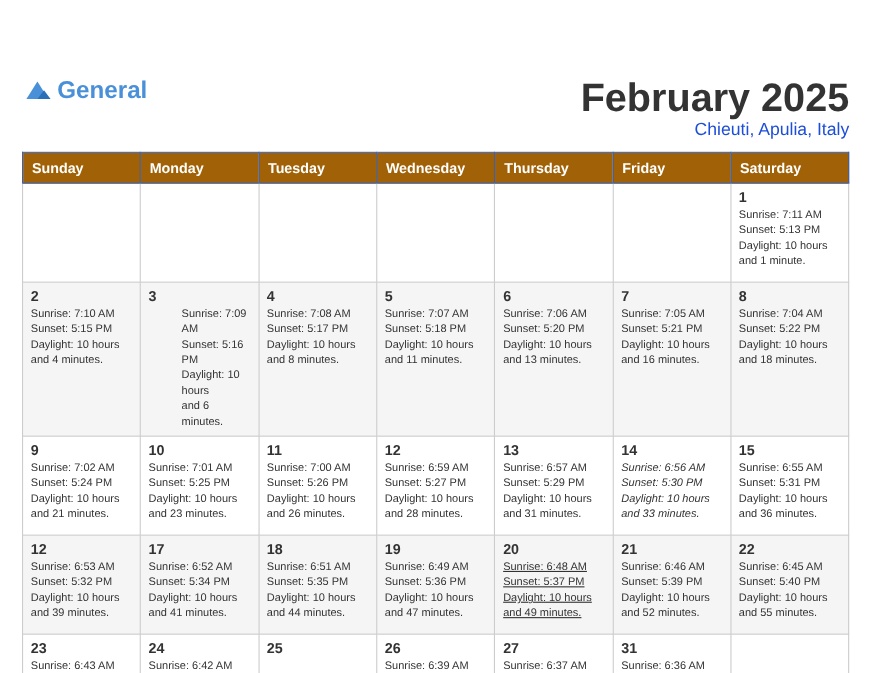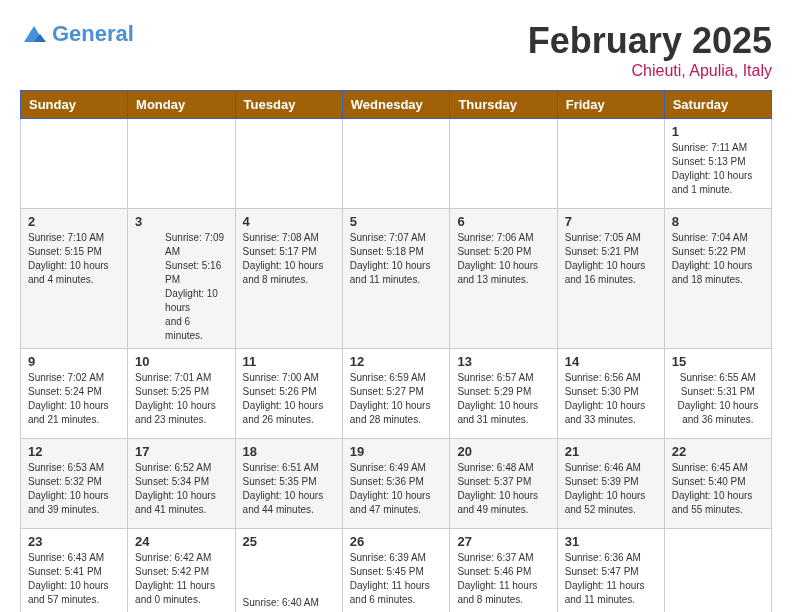--- a/index.html
+++ b/index.html
@@ -8,20 +8,21 @@
       background: #fff;
       width: 792px;
       min-height: 612px;
       padding: 20px;
     }
     .header {
       display: flex;
       justify-content: space-between;
       align-items: flex-start;
       margin-bottom: 10px;
+      margin-top: 48px;
     }
     .logo {
       display: flex;
       align-items: center;
     }
     .logo-text {
       font-size: 22px;
       font-weight: bold;
       color: #333;
       line-height: 1.1;
@@ -37,21 +38,21 @@
     .title-block {
       text-align: right;
     }
     .month-title {
       font-size: 36px;
       font-weight: bold;
       color: #333;
     }
     .location {
       font-size: 16px;
-      color: #be185d;
+      color: #1d4ed8;
     }
     .calendar {
       width: 100%;
       border-collapse: collapse;
       border: 1px solid #ccc;
     }
     .calendar th {
       background-color: #a16207;
       color: #fff;
       padding: 6px 8px;
@@ -220,28 +221,28 @@
         </td>
         <td>
           <span class="day-number">13</span>
           <div class="day-info" style="white-space: pre-line;">Sunrise: 6:57 AM
 Sunset: 5:29 PM
 Daylight: 10 hours
 and 31 minutes.</div>
         </td>
         <td>
           <span class="day-number">14</span>
-          <div class="day-info" style="white-space: pre-line;">Sunrise: 6:56 AM
+          <div class="day-info" style="white-space: pre-line; font-style: italic;">Sunrise: 6:56 AM
 Sunset: 5:30 PM
 Daylight: 10 hours
 and 33 minutes.</div>
         </td>
         <td>
           <span class="day-number">15</span>
-          <div class="day-info" style="white-space: pre-line; text-align: center;">Sunrise: 6:55 AM
+          <div class="day-info" style="white-space: pre-line;">Sunrise: 6:55 AM
 Sunset: 5:31 PM
 Daylight: 10 hours
 and 36 minutes.</div>
         </td>
       </tr>
       <tr class="row-shaded">
         <td>
           <span class="day-number">12</span>
           <div class="day-info" style="white-space: pre-line;">Sunrise: 6:53 AM
 Sunset: 5:32 PM
@@ -264,21 +265,21 @@
         </td>
         <td>
           <span class="day-number">19</span>
           <div class="day-info" style="white-space: pre-line;">Sunrise: 6:49 AM
 Sunset: 5:36 PM
 Daylight: 10 hours
 and 47 minutes.</div>
         </td>
         <td>
           <span class="day-number">20</span>
-          <div class="day-info" style="white-space: pre-line;">Sunrise: 6:48 AM
+          <div class="day-info" style="white-space: pre-line; text-decoration: underline;">Sunrise: 6:48 AM
 Sunset: 5:37 PM
 Daylight: 10 hours
 and 49 minutes.</div>
         </td>
         <td>
           <span class="day-number">21</span>
           <div class="day-info" style="white-space: pre-line;">Sunrise: 6:46 AM
 Sunset: 5:39 PM
 Daylight: 10 hours
 and 52 minutes.</div>

